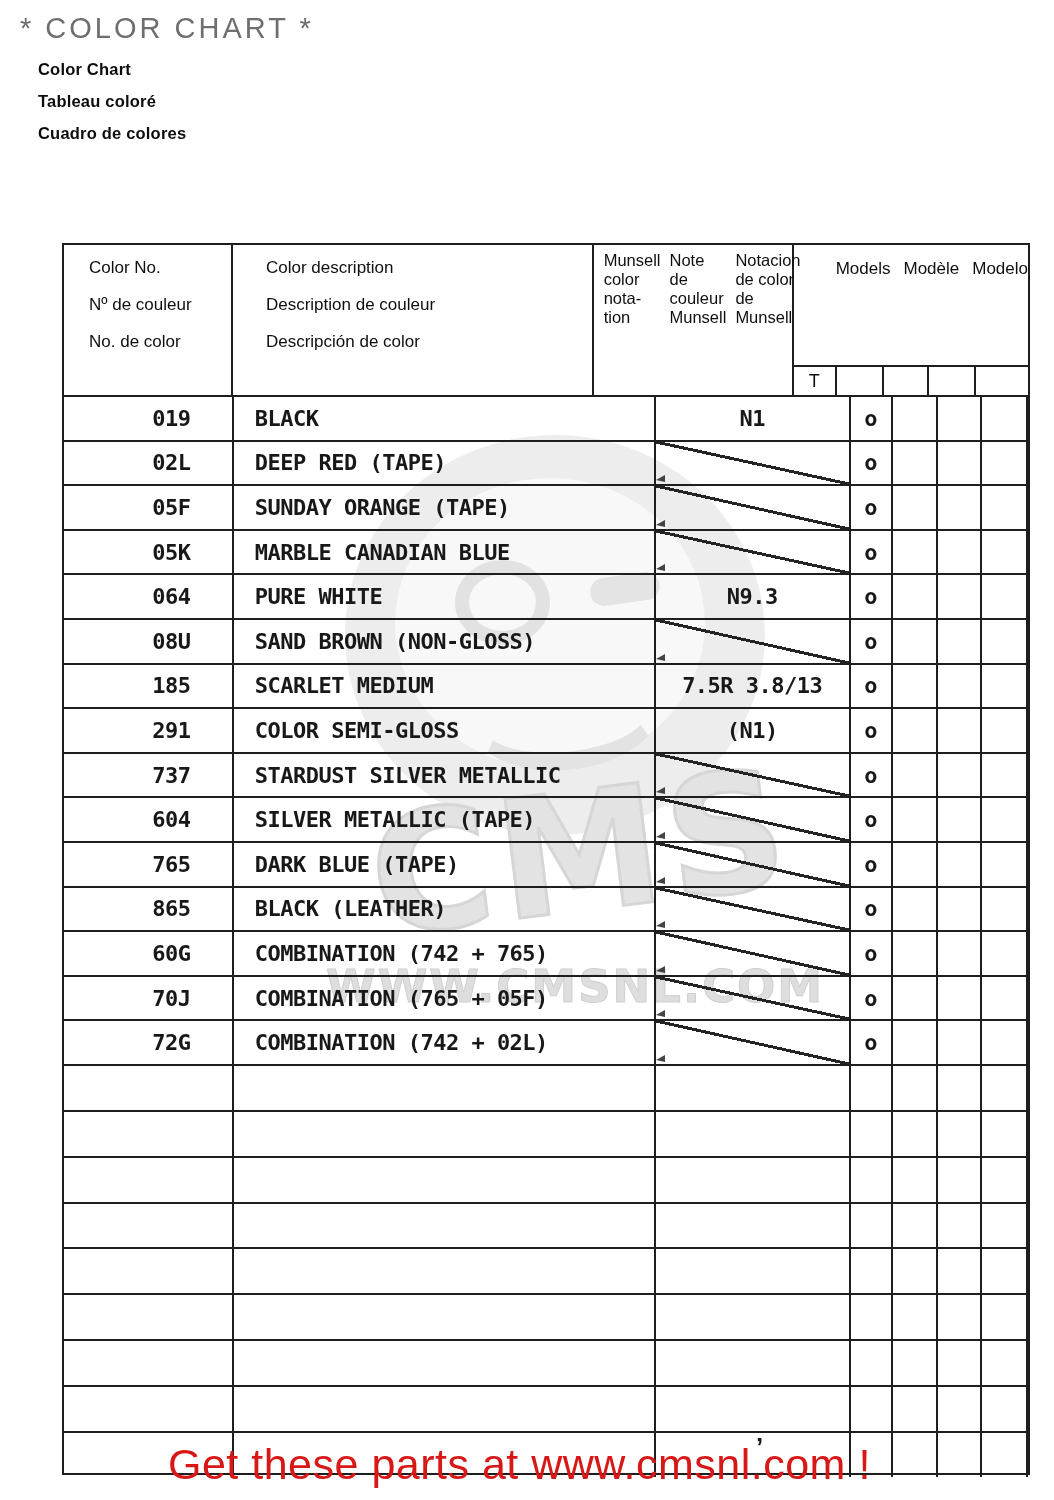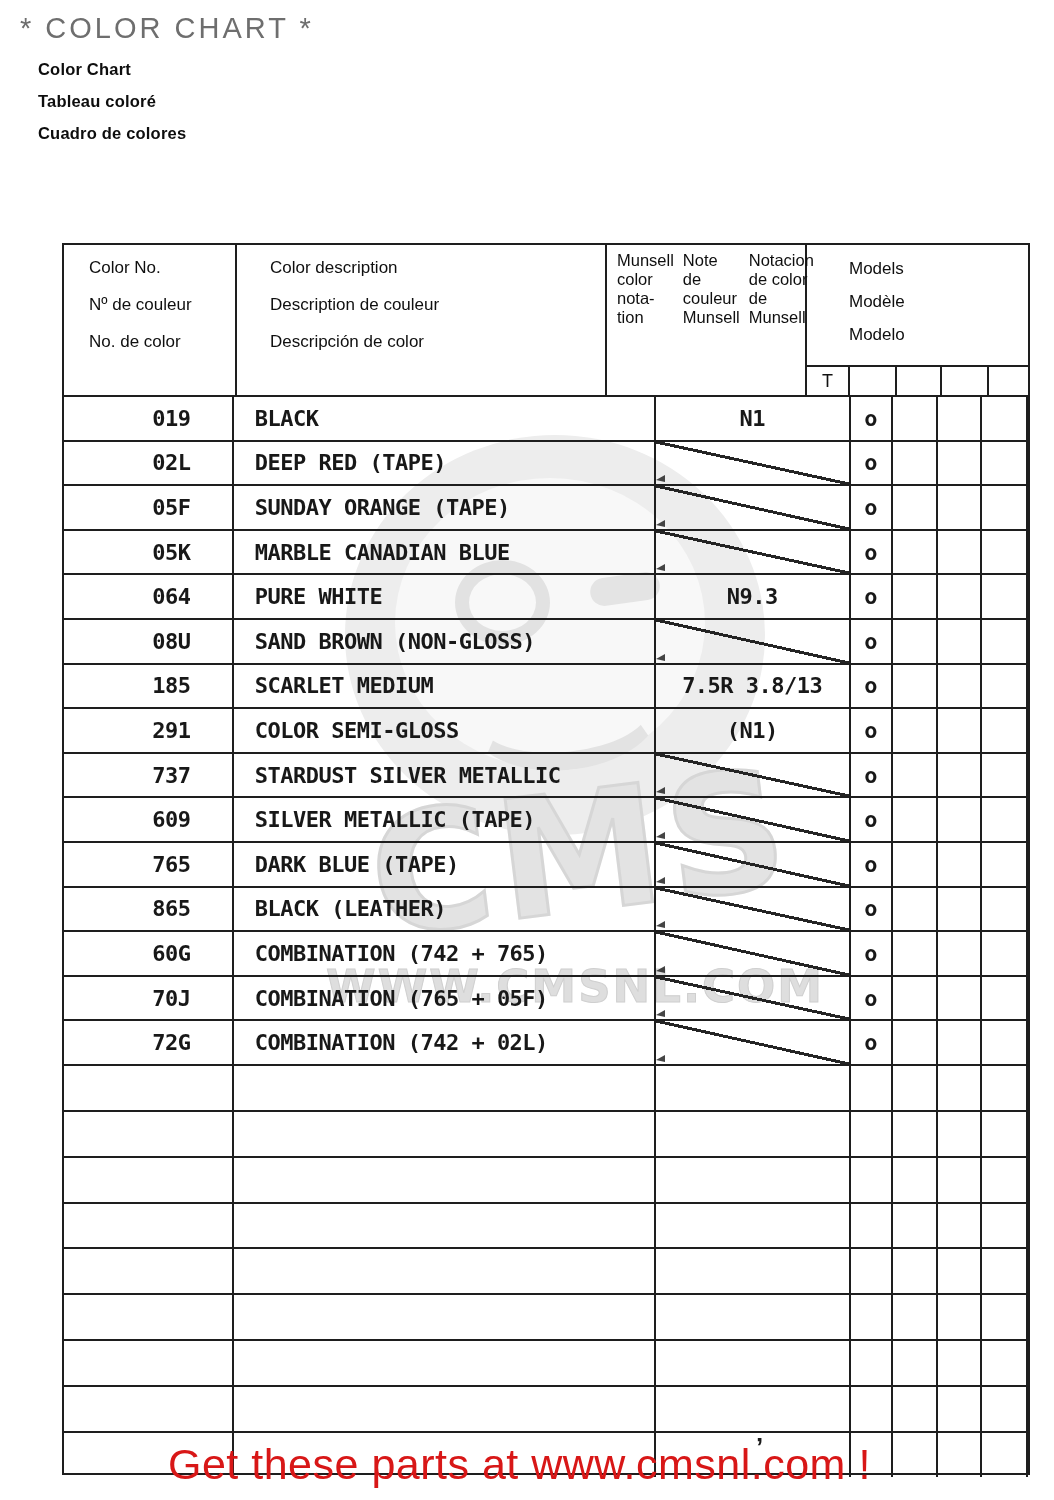--- a/index.html
+++ b/index.html
@@ -61,21 +61,21 @@
   .hc { position:relative; }
   .hc.c1 { width:173px; border-right:2px solid #1e1e1e;
     display:flex; flex-direction:column; padding:13px 0 16px 25px; gap:17px; }
   .hc.c2 { width:370px; border-right:2px solid #1e1e1e;
     display:flex; flex-direction:column; padding:13px 0 8px 33px; gap:17px; }
   .hc.c3 { width:200px; border-right:2px solid #1e1e1e;
     display:flex; flex-direction:row; padding:6px 0 0 10px; gap:9px; }
   .hline { font-size:17px; color:#0f0f0f; }
   .hc.c3 .hline { font-size:16.5px; line-height:19px; white-space:pre-line; }
   .hc.models { flex:1; display:flex; flex-direction:column; }
-  .models-top { height:120px; display:flex; flex-direction:column;
+  .models-top { height:120px; display:flex; flex-direction:row;
     padding:14px 0 0 42px; gap:13px; }
   .models-sub { flex:1; display:flex; border-top:2px solid #1e1e1e; }
   .models-sub .sc { border-right:2px solid #1e1e1e;
     display:flex; align-items:center; justify-content:center;
     font-size:18px; color:#111; }
   .models-sub .sc:last-child { border-right:none; }
   .sc.s1 { width:43px; } .sc.s2 { width:47px; } .sc.s3 { width:45px; }
   .sc.s4 { width:47px; } .sc.s5 { flex:1; }
 
   .trow { display:flex; height:44.6px; border-top:2px solid #1e1e1e; }
@@ -255,21 +255,21 @@
           <div class="cell rc1 mono">737</div>
           <div class="cell rc2 mono">STARDUST SILVER METALLIC</div>
           <div class="cell rc3 mono slash"></div>
           <div class="cell mt mono">o</div>
           <div class="cell mc2"></div>
           <div class="cell mc3"></div>
           <div class="cell mc4"></div>
           <div class="cell mc5"></div>
         </div>
         <div class="trow">
-          <div class="cell rc1 mono">609</div>
+          <div class="cell rc1 mono">604</div>
           <div class="cell rc2 mono">SILVER METALLIC (TAPE)</div>
           <div class="cell rc3 mono slash"></div>
           <div class="cell mt mono">o</div>
           <div class="cell mc2"></div>
           <div class="cell mc3"></div>
           <div class="cell mc4"></div>
           <div class="cell mc5"></div>
         </div>
         <div class="trow">
           <div class="cell rc1 mono">765</div>

